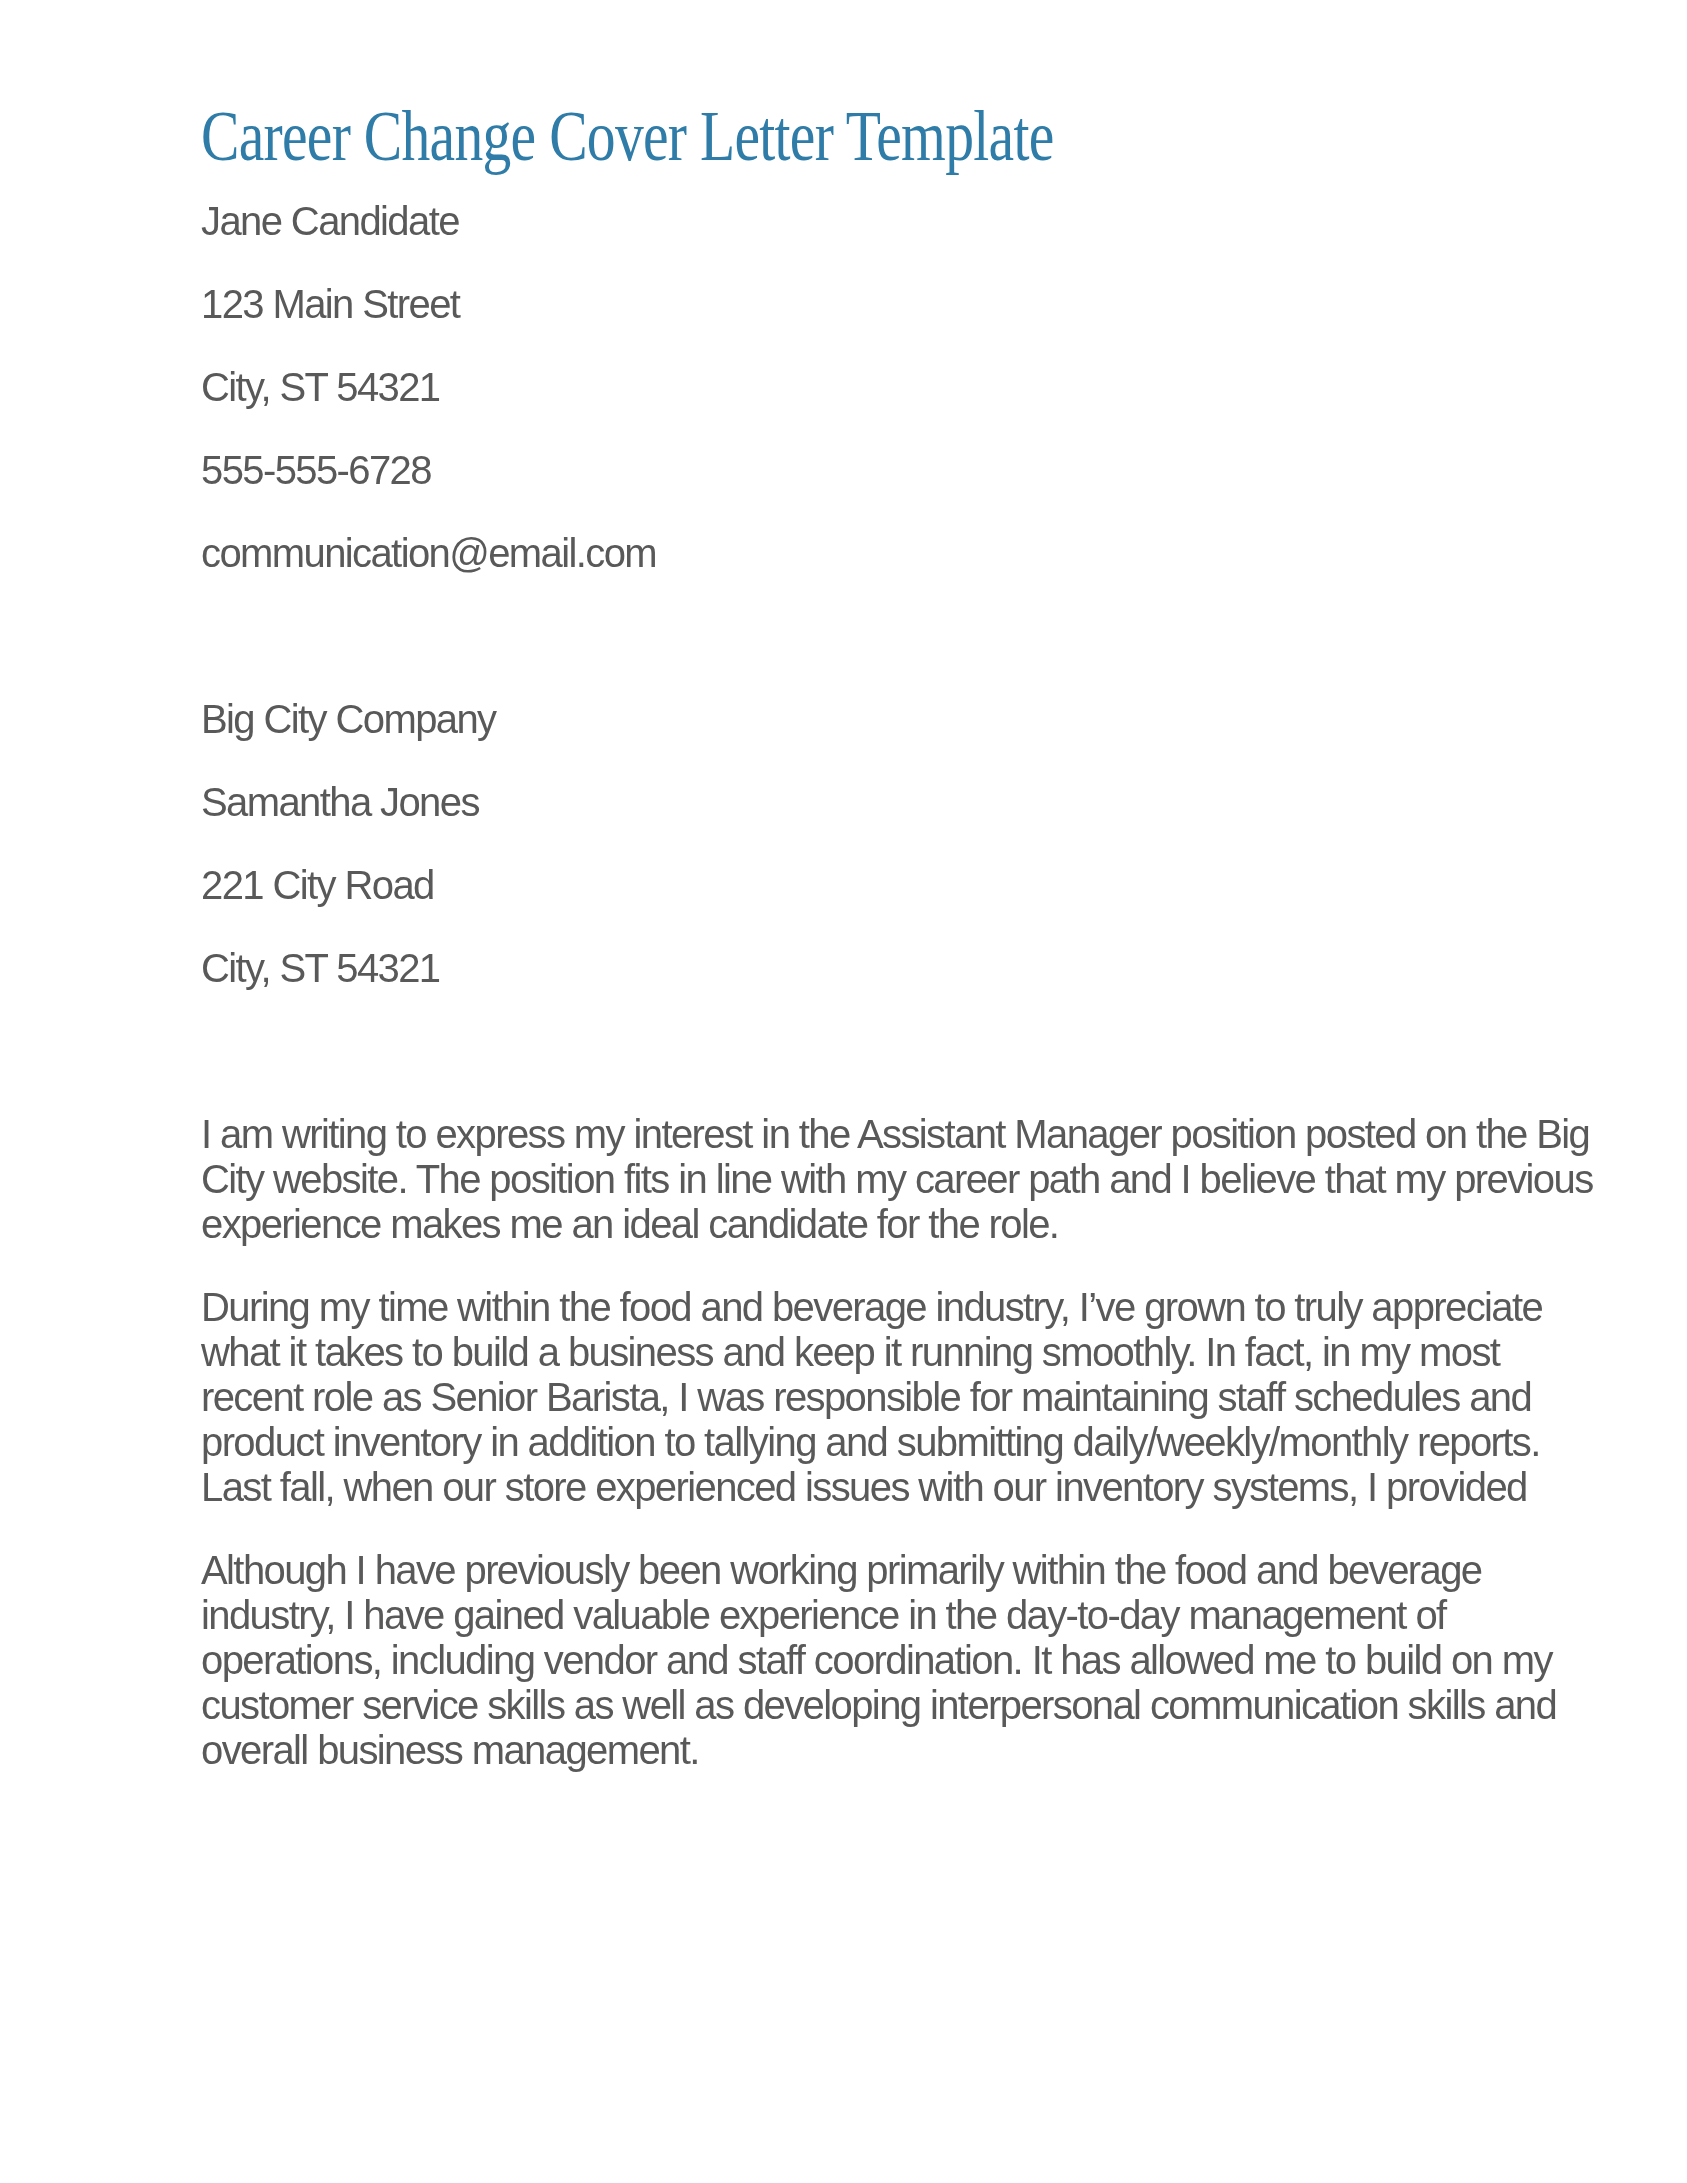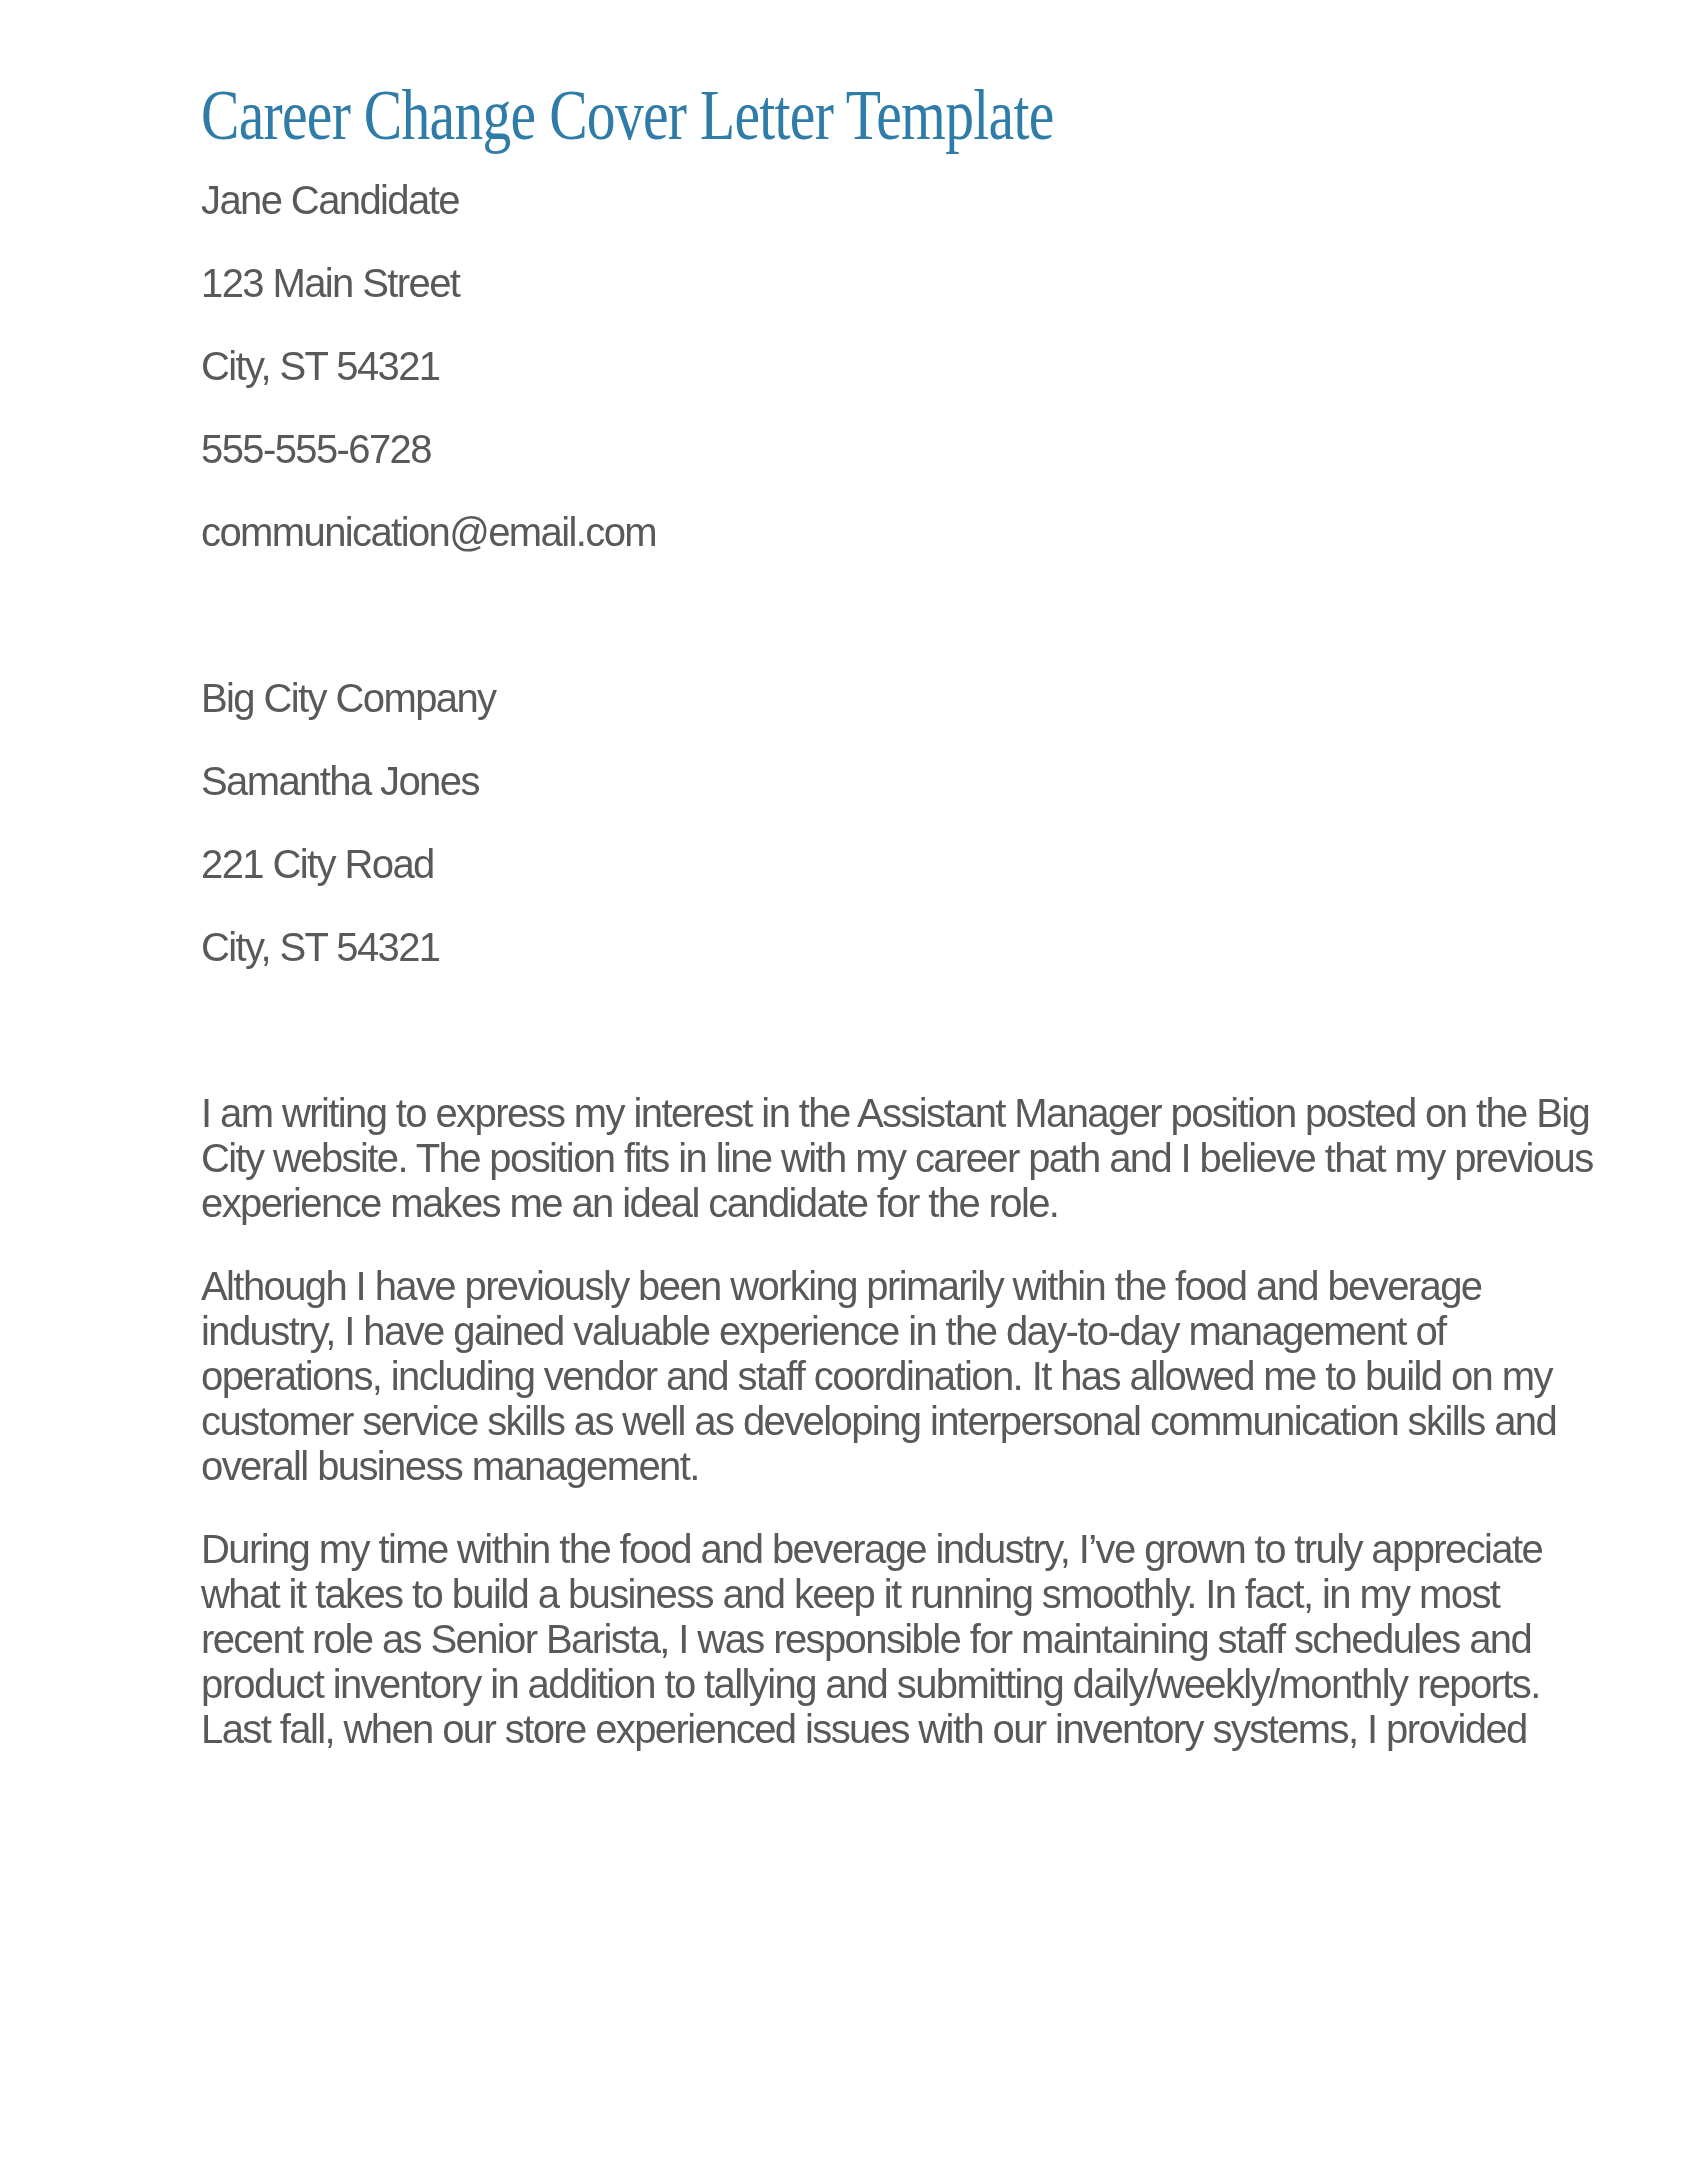--- a/index.html
+++ b/index.html
@@ -5,21 +5,21 @@
   html, body {
     margin: 0;
     padding: 0;
     background: #ffffff;
   }
   .page {
     position: relative;
     width: 1687px;
     height: 1888px;
     box-sizing: border-box;
-    padding: 79px 201px 0 201px;
+    padding: 100px 201px 0 201px;
     background: #ffffff;
     font-family: "Liberation Sans", sans-serif;
     color: var(--text-color, #595959);
     overflow: hidden;
   }
   .doc-title {
     margin: 0 0 27px 0;
     font-family: "Liberation Serif", serif;
     font-weight: 400;
     font-size: 72px;
@@ -65,25 +65,25 @@
     <p class="line">221 City Road</p>
     <p class="line">City, ST 54321</p>
   </div>
 
   <div class="blank"></div>
 
 
   <p class="para">I am writing to express my interest in the Assistant Manager position posted on the Big
 City website. The position fits in line with my career path and I believe that my previous
 experience makes me an ideal candidate for the role.</p>
+  <p class="para">During my time within the food and beverage industry, I’ve grown to truly appreciate
+what it takes to build a business and keep it running smoothly. In fact, in my most
+recent role as Senior Barista, I was responsible for maintaining staff schedules and
+product inventory in addition to tallying and submitting daily/weekly/monthly reports.
+Last fall, when our store experienced issues with our inventory systems, I provided</p>
   <p class="para">Although I have previously been working primarily within the food and beverage
 industry, I have gained valuable experience in the day-to-day management of
 operations, including vendor and staff coordination. It has allowed me to build on my
 customer service skills as well as developing interpersonal communication skills and
 overall business management.</p>
-  <p class="para">During my time within the food and beverage industry, I’ve grown to truly appreciate
-what it takes to build a business and keep it running smoothly. In fact, in my most
-recent role as Senior Barista, I was responsible for maintaining staff schedules and
-product inventory in addition to tallying and submitting daily/weekly/monthly reports.
-Last fall, when our store experienced issues with our inventory systems, I provided</p>
 
 </div>
 
 
 </body></html>

